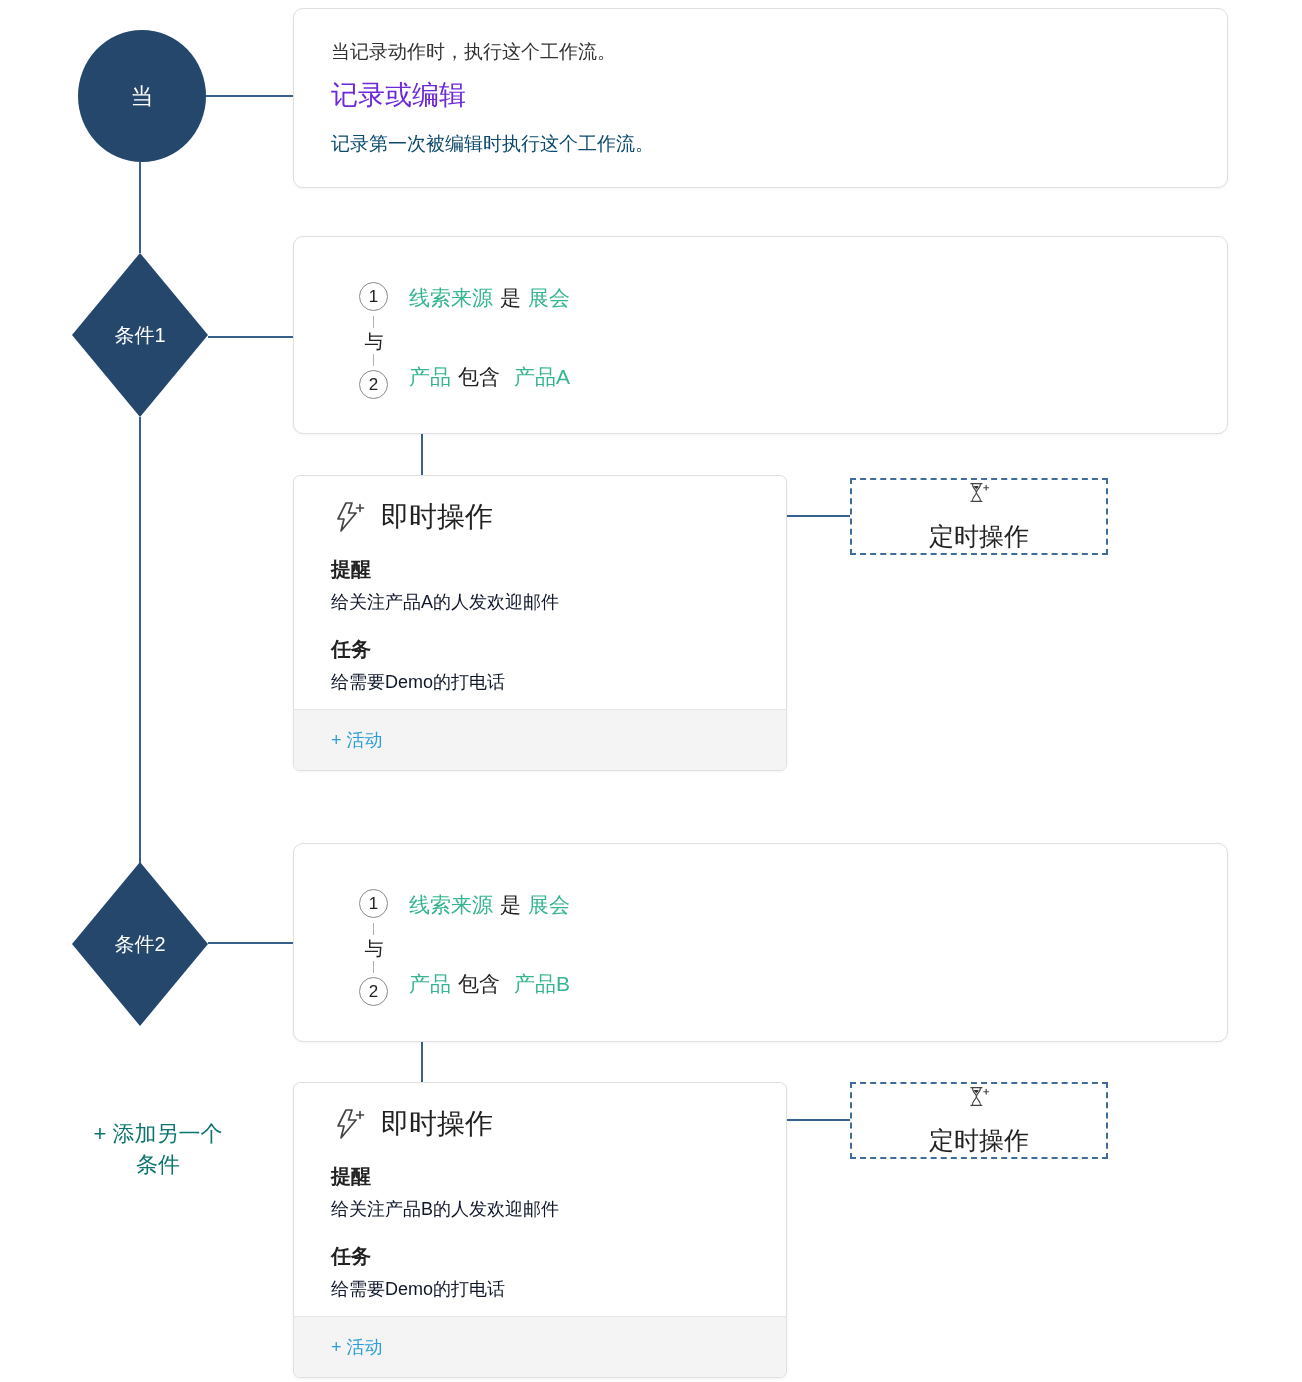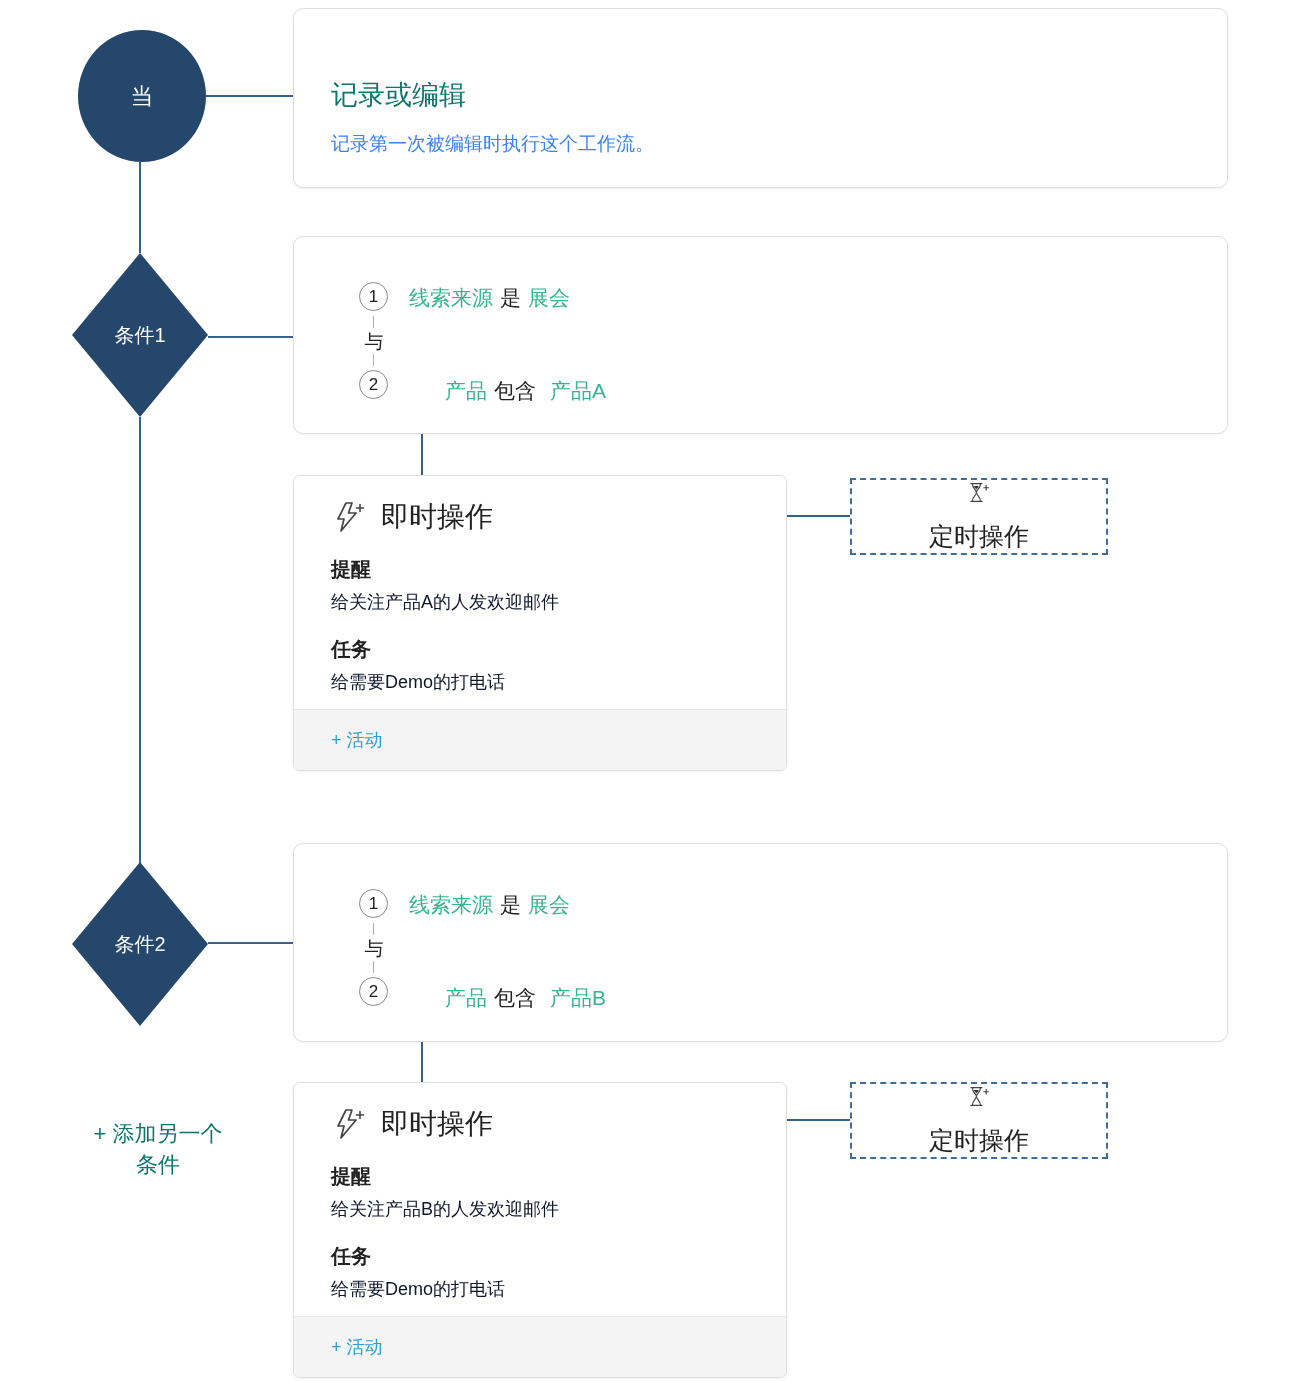--- a/index.html
+++ b/index.html
@@ -54,22 +54,22 @@
     box-sizing: border-box;
   }
   .trigger-card { left: 293px; top: 8px; width: 935px; height: 180px; }
   .cond-card-1  { left: 293px; top: 236px; width: 935px; height: 198px; }
   .cond-card-2  { left: 293px; top: 843px; width: 935px; height: 199px; }
   .action-card  { left: 293px; width: 494px; border-radius: 7px; overflow: hidden; }
   .action-card.a1 { top: 475px;  height: 296px; }
   .action-card.a2 { top: 1082px; height: 296px; }
 
   .trigger-intro { position: absolute; left: 37px; top: 30px;  font-size: 19px; color: #333; }
-  .trigger-title { position: absolute; left: 37px; top: 68px;  font-size: 27px; color: #0f766e; }
-  .trigger-desc  { position: absolute; left: 37px; top: 122px; font-size: 19px; color: #3b82f6; }
+  .trigger-title { position: absolute; left: 37px; top: 68px;  font-size: 27px; color: #6d28d9; }
+  .trigger-desc  { position: absolute; left: 37px; top: 122px; font-size: 19px; color: #0c4a6e; }
 
   
   .num-circle {
     position: absolute;
     width: 29px; height: 29px;
     border: 1.5px solid #8a8a8a;
     border-radius: 50%;
     box-sizing: border-box;
     display: flex; align-items: center; justify-content: center;
     font-size: 17px; color: #222;
@@ -80,21 +80,21 @@
   .crit-row .op { color: #222; margin: 0 7px; }
   .crit-row.r2 .value { margin-left: 7px; }
   .conj { position: absolute; left: 64px; width: 32px; text-align: center; font-size: 19px; color: #222; }
   .tick { position: absolute; left: 79px; width: 1px; height: 12px; background: #b0b0b0; }
   .nc1 { left: 65px; top: 45px; }
   .tk1 { top: 79px; }
   .cj  { top: 92px; }
   .tk2 { top: 117px; }
   .nc2 { left: 65px; top: 133px; }
   .cr1 { top: 47px; }
-  .cr2 { top: 140px; margin-left: 36px; }
+  .cr2 { top: 126px; }
 
   
   .action-header {
     position: absolute; left: 36px; top: 22px;
     display: flex; align-items: center; gap: 15px;
   }
   .action-title { font-size: 28px; color: #222; font-weight: 500; }
   .action-label { position: absolute; left: 37px; font-size: 20px; font-weight: bold; color: #222; }
   .action-desc  { position: absolute; left: 37px; font-size: 18px; color: #0f172a; }
   .al1 { top: 80px; }
@@ -150,20 +150,21 @@
   <div class="hline" style="left:787px; top:515px; width:63px;"></div>
   <div class="hline" style="left:208px; top:942px; width:85px;"></div>
   <div class="vline" style="left:421px; top:1041px; height:41px;"></div>
   <div class="hline" style="left:787px; top:1119px; width:63px;"></div>
 
   <div class="node-circle">
     <span>当</span>
   </div>
 
   <div class="card trigger-card">
+    <div class="trigger-intro">当记录动作时，执行这个工作流。</div>
     <div class="trigger-title">记录或编辑</div>
     <div class="trigger-desc">记录第一次被编辑时执行这个工作流。</div>
   </div>
 
   <div class="diamond d1">
     <span>条件1</span>
   </div>
 
   <div class="card cond-card-1">
     <div class="num-circle nc1">

